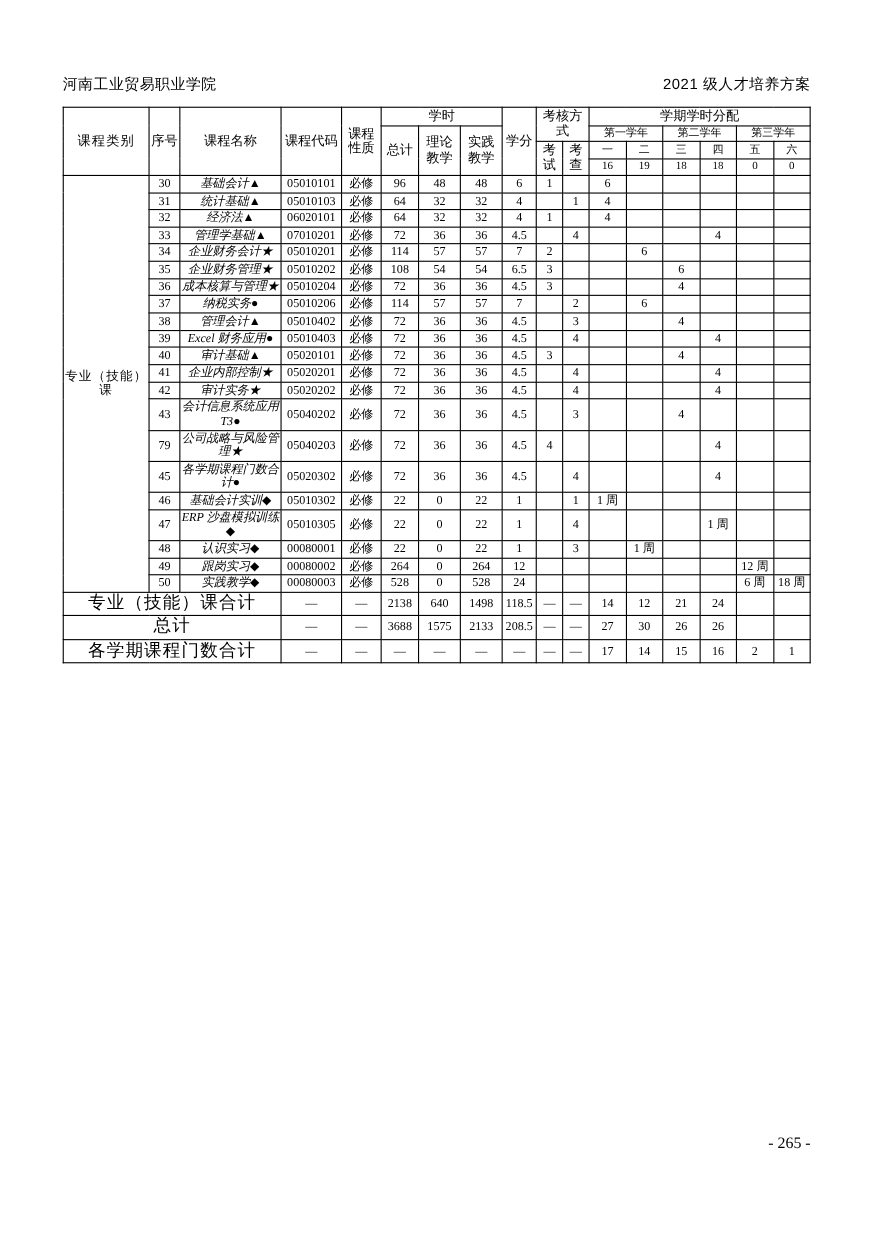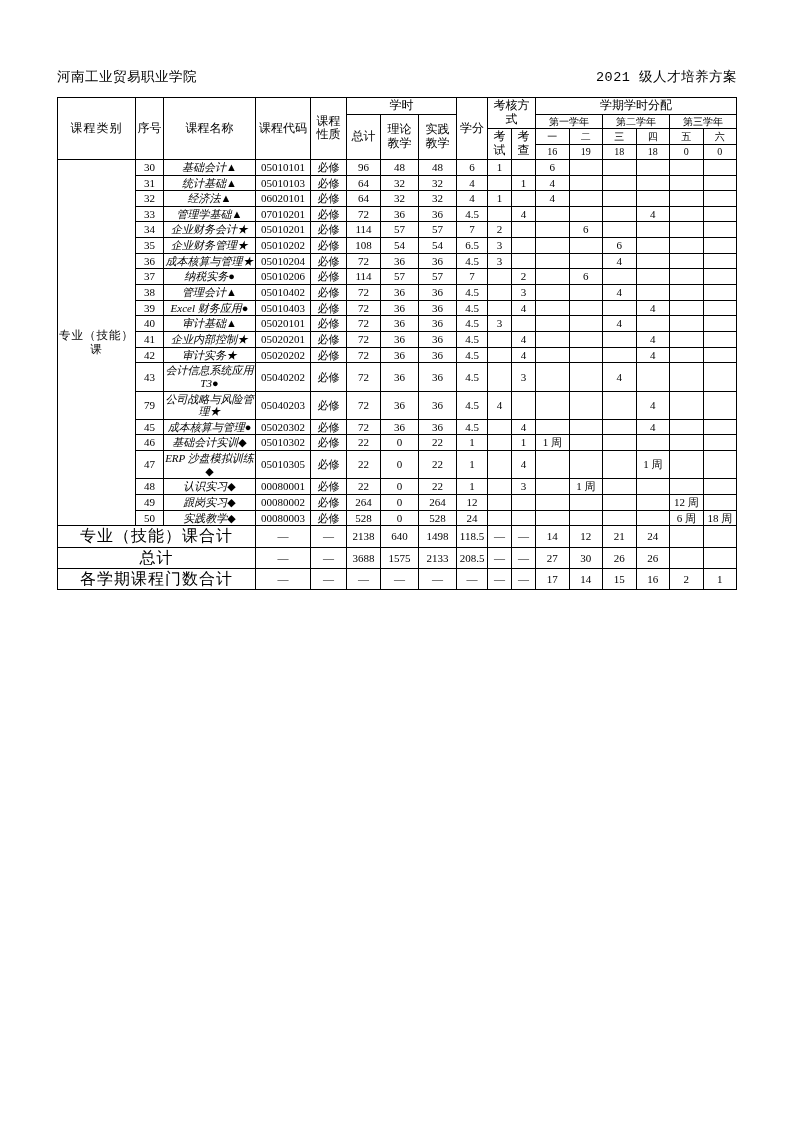--- a/index.html
+++ b/index.html
@@ -25,21 +25,21 @@
     position: absolute;
     left: 57px;
     top: 68px;
     width: 680px;
     display: flex;
     justify-content: space-between;
     font-size: 13.5px;
     letter-spacing: 0.5px;
   }
   .header .left { font-family: Liberation Serif, serif; }
-  .header .right { font-family: Liberation Mono, monospace; }
+  .header .right { font-family: Liberation Sans, sans-serif; }
 
   .footer {
     position: absolute;
     left: 57px;
     top: 1032px;
     width: 680px;
     text-align: right;
     font-size: 14.5px;
   }
 
@@ -440,21 +440,21 @@
           <td></td>
           <td></td>
           <td></td>
           <td></td>
           <td>4</td>
           <td></td>
           <td></td>
         </tr>
         <tr>
           <td>45</td>
-          <td class="name-cell">成本核算与管理●</td>
+          <td class="name-cell">各学期课程门数合计●</td>
           <td>05020302</td>
           <td>必修</td>
           <td>72</td>
           <td>36</td>
           <td>36</td>
           <td>4.5</td>
           <td></td>
           <td>4</td>
           <td></td>
           <td></td>
@@ -600,14 +600,17 @@
           <td>17</td>
           <td>14</td>
           <td>15</td>
           <td>16</td>
           <td>2</td>
           <td>1</td>
         </tr>
       </tbody>
   </table>
 
+  <div class="footer">
+    <span>- 265 -</span>
+  </div>
 
 </div>
 
 </body></html>

